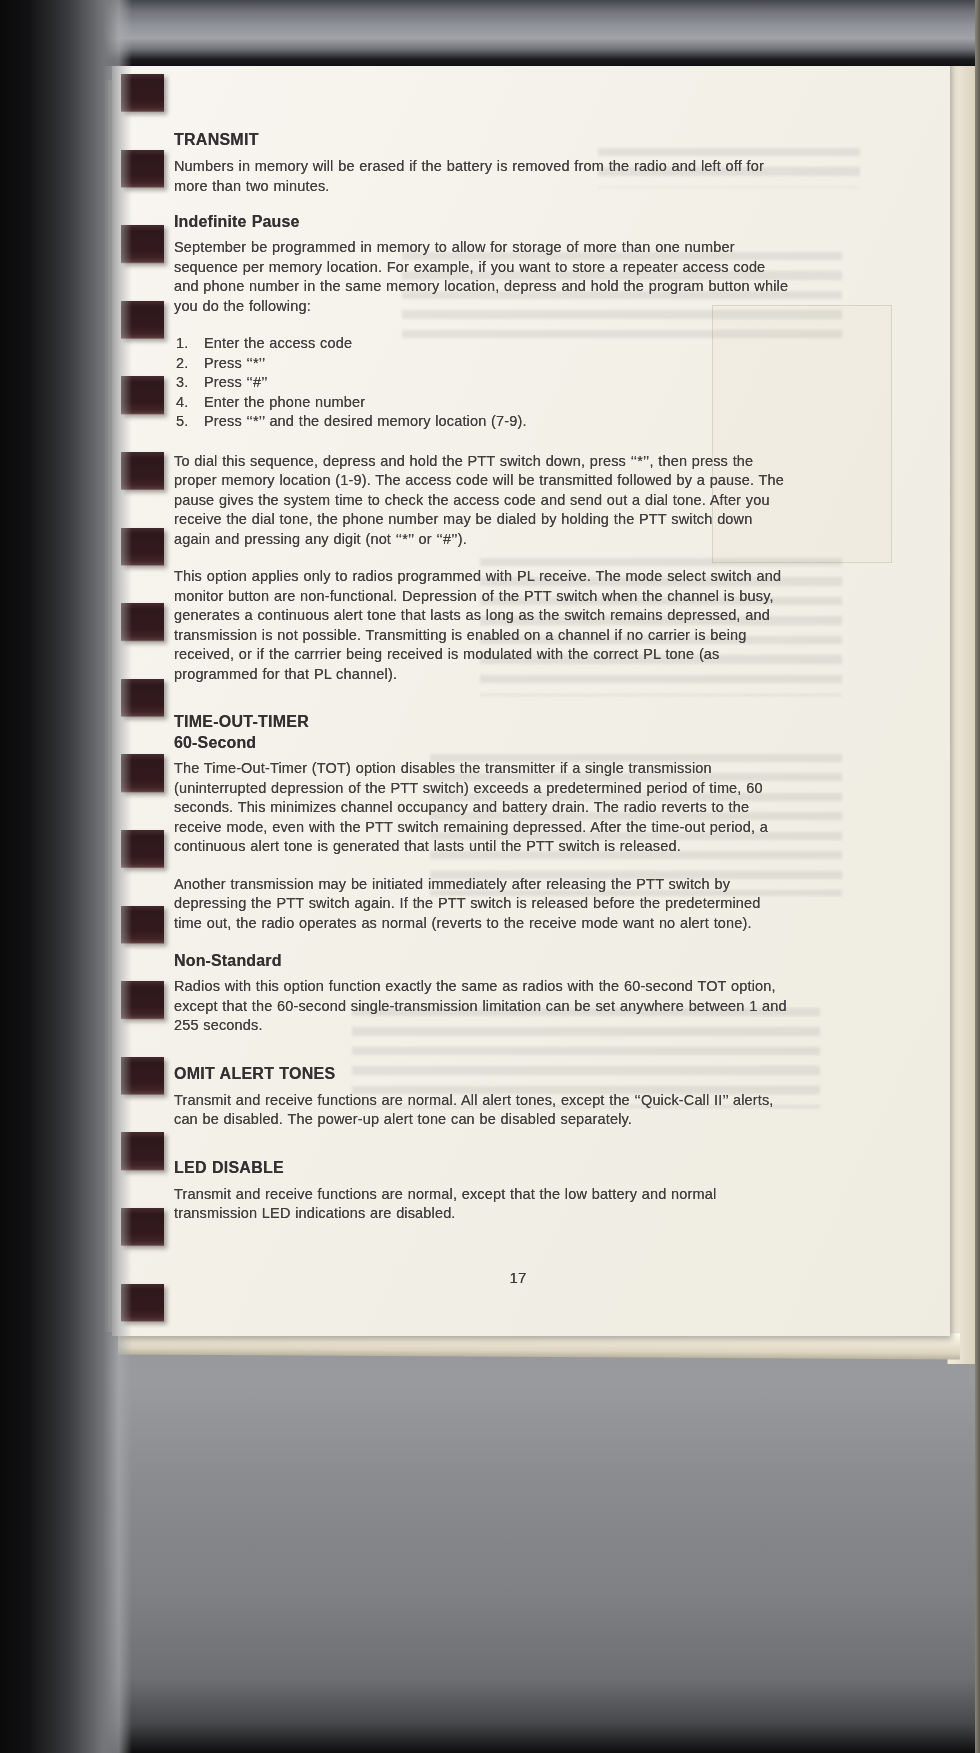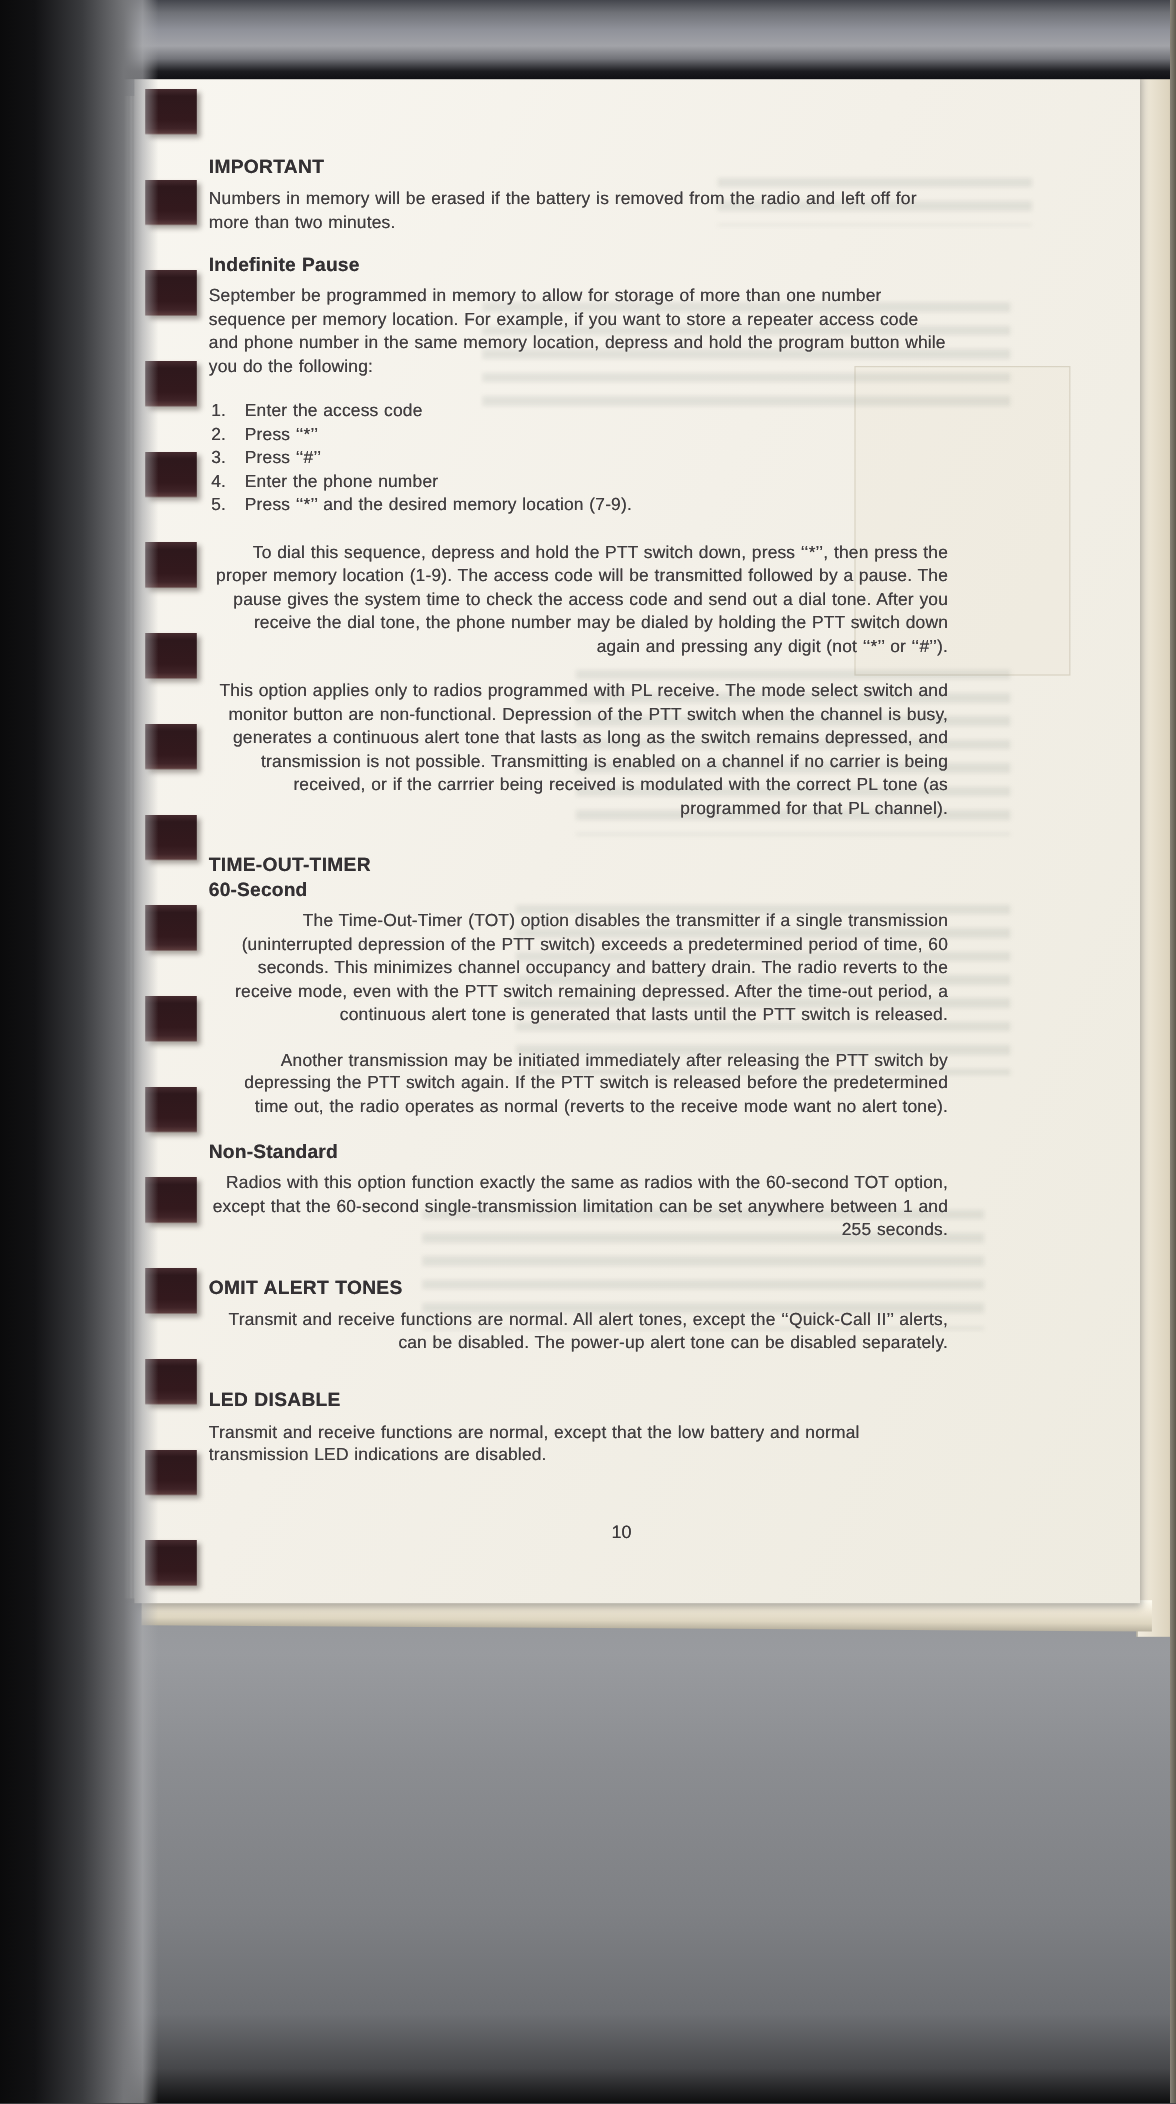--- a/index.html
+++ b/index.html
@@ -116,21 +116,21 @@
     letter-spacing: 0.25px; margin: 28px 0 7px; line-height: 20px;
   }
   .h-caps.first { margin-top: 0; }
   .h-caps.tight { margin-bottom: 1px; }
   .h-sub {
     font-size: 16px; font-weight: 700; color: #333033;
     margin: 16px 0 6px; line-height: 20px;
   }
   .h-sub.tight { margin-top: 1px; }
   .content p { margin: 0 0 14px 0; }
-  .content p.loose { margin-bottom: 18px; text-align: right; }
+  .content p.loose { margin-bottom: 18px; }
 
   .steps { margin: 18px 0 20px 2px; }
   .step { display: flex; }
   .step .num { width: 28px; flex: 0 0 28px; }
   .step .txt { flex: 1; }
 
   .pageno {
     margin-top: 44px;
     text-align: center;
     transform: translateX(36px);
@@ -153,21 +153,21 @@
 
     <div class="ghost ghost-box"></div>
     <div class="ghost smudge smudge-1"></div>
     <div class="ghost smudge smudge-2"></div>
     <div class="ghost smudge smudge-3"></div>
     <div class="ghost smudge smudge-4"></div>
     <div class="ghost smudge smudge-5"></div>
 
     <div class="content">
 
-      <div class="h-caps first">IMPORTANT</div>
+      <div class="h-caps first">TRANSMIT</div>
       <p>Numbers in memory will be erased if the battery is removed from the radio and left off for more than two minutes.</p>
 
       <div class="h-sub">Indefinite Pause</div>
       <p>September be programmed in memory to allow for storage of more than one number sequence per memory location. For example, if you want to store a repeater access code and phone number in the same memory location, depress and hold the program button while you do the following:</p>
 
       <div class="steps">
         <div class="step">
           <span class="num">1.</span>
           <span class="txt">Enter the access code</span>
         </div>
@@ -200,21 +200,21 @@
 
       <div class="h-sub">Non-Standard</div>
       <p class="loose">Radios with this option function exactly the same as radios with the 60-second TOT option, except that the 60-second single-transmission limitation can be set anywhere between 1 and 255 seconds.</p>
 
       <div class="h-caps">OMIT ALERT TONES</div>
       <p class="loose">Transmit and receive functions are normal. All alert tones, except the ‘‘Quick-Call II’’ alerts, can be disabled. The power-up alert tone can be disabled separately.</p>
 
       <div class="h-caps">LED DISABLE</div>
       <p>Transmit and receive functions are normal, except that the low battery and normal transmission LED indications are disabled.</p>
 
-      <div class="pageno">10</div>
+      <div class="pageno">17</div>
     </div>
   </section>
 
   <div class="scanner-top"></div>
   <div class="scanner-left"></div>
   <div class="scanner-right"></div>
 
 </div>
 
 </body></html>

